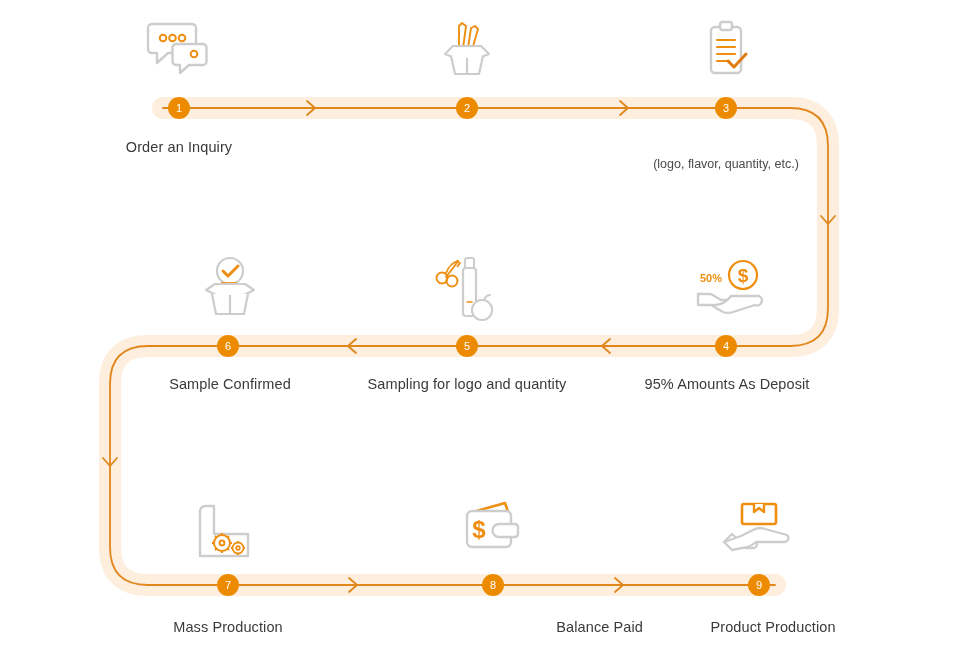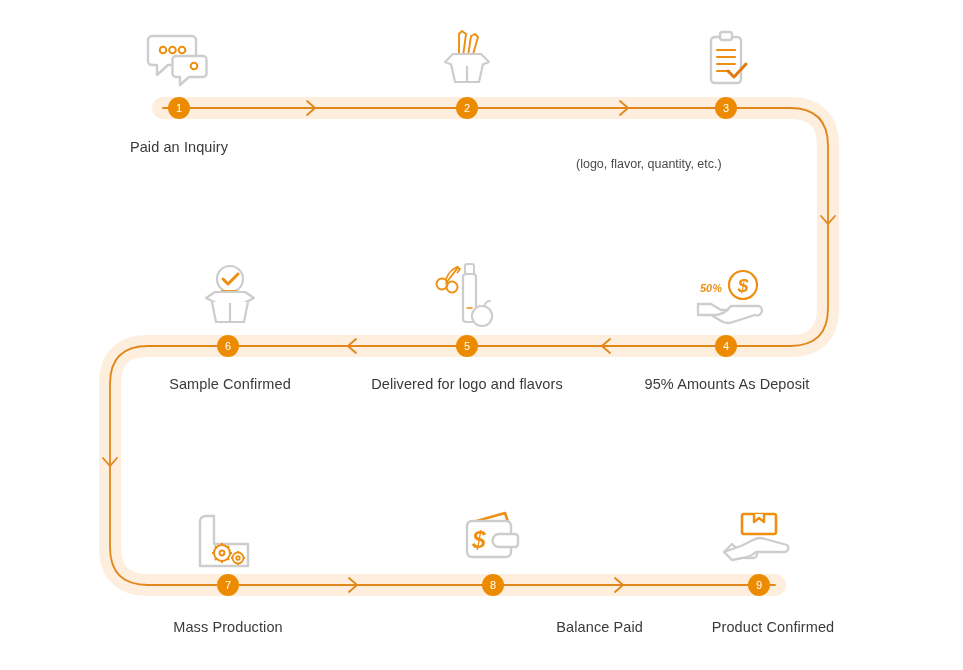--- a/index.html
+++ b/index.html
@@ -42,36 +42,36 @@
     text-align: center;
     font-family: "Liberation Sans", sans-serif;
     font-weight: 400;
   }
   
   .icon-box {
     position: absolute;
     width: 90px;
     height: 72px;
     display: flex;
-    align-items: flex-end;
+    align-items: flex-start;
     justify-content: center;
-    font-style: italic;
   }
   .icon-box svg { display: block; }
   
   .step-label {
     position: absolute;
     text-align: center;
     font-size: 14.5px;
     color: #3a3a3c;
     white-space: nowrap;
     letter-spacing: 0.1px;
   }
   .step-sub {
     position: absolute;
+    text-align: center;
     font-size: 12.5px;
     color: #4a4a4c;
     white-space: nowrap;
   }
 </style>
 </head>
 <body>
 
 <div id="flow-root">
 
@@ -204,24 +204,24 @@
   <div class="node" style="left:168px; top:97px;">1</div>
   <div class="node" style="left:456px; top:97px;">2</div>
   <div class="node" style="left:715px; top:97px;">3</div>
   <div class="node" style="left:715px; top:335px;">4</div>
   <div class="node" style="left:456px; top:335px;">5</div>
   <div class="node" style="left:217px; top:335px;">6</div>
   <div class="node" style="left:217px; top:574px;">7</div>
   <div class="node" style="left:482px; top:574px;">8</div>
   <div class="node" style="left:748px; top:574px;">9</div>
 
-  <div class="step-label" style="left:29px;  top:139px; width:300px;">Paid an Inquiry</div>
+  <div class="step-label" style="left:29px;  top:139px; width:300px;">Order an Inquiry</div>
   <div class="step-sub" style="left:576px; top:157px; width:300px;">(logo, flavor, quantity, etc.)</div>
 
   <div class="step-label" style="left:577px; top:376px; width:300px;">95% Amounts As Deposit</div>
-  <div class="step-label" style="left:317px; top:376px; width:300px;">Delivered for logo and flavors</div>
+  <div class="step-label" style="left:317px; top:376px; width:300px;">Sampling for logo and quantity</div>
   <div class="step-label" style="left:78px;  top:619px; width:300px;">Mass Production</div>
 
   <div class="step-label" style="left:80px;  top:376px; width:300px;">Sample Confirmed</div>
   <div class="step-label" style="left:343px; top:619px; width:300px;text-align:right;">Balance Paid</div>
-  <div class="step-label" style="left:623px; top:619px; width:300px;">Product Confirmed</div>
+  <div class="step-label" style="left:623px; top:619px; width:300px;">Product Production</div>
 
 </div>
 
 </body></html>

